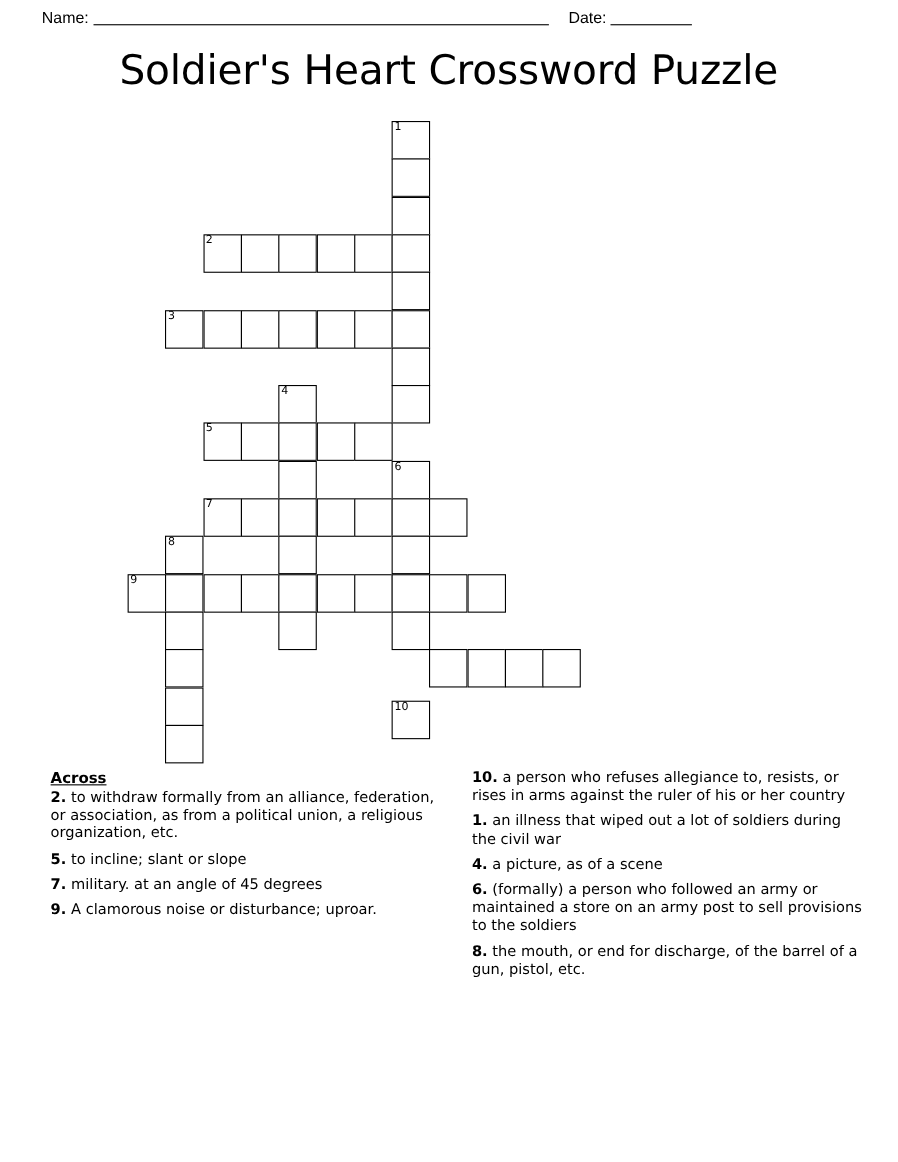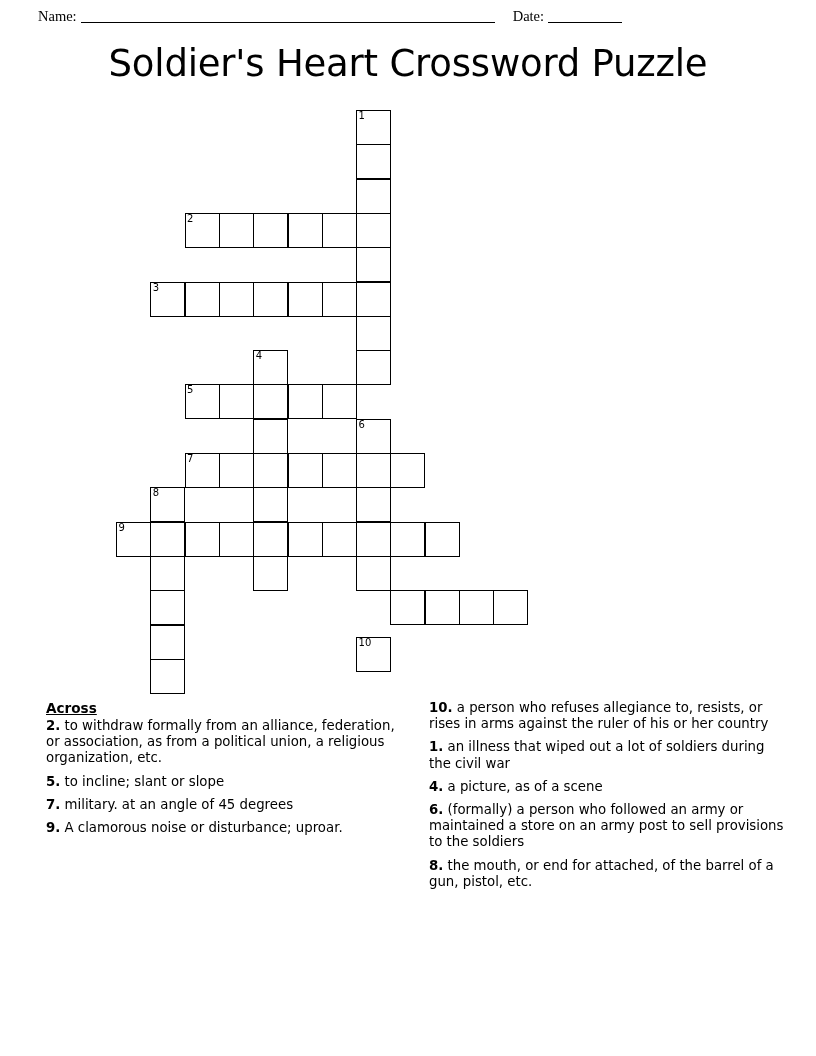--- a/index.html
+++ b/index.html
@@ -19,21 +19,21 @@
 
   
   .name-date-row {
     position: absolute;
     left: 38px;
     top: 0px;
     width: 740px;
     height: 26px;
     display: flex;
     align-items: flex-end;
-    font-family: Liberation Serif, serif;
+    font-family: Liberation Sans, sans-serif;
     font-size: 14.5px;
     white-space: nowrap;
   }
   .nd-label { padding-bottom: 1px; }
   .nd-rule-name {
     display: inline-block;
     width: 414px;
     border-bottom: 1px solid #000;
     margin: 0 4px 3px 4px;
     height: 12px;
@@ -246,16 +246,16 @@
     <div class="clue">
       <span class="num">4.</span>
       <span>a picture, as of a scene</span>
     </div>
     <div class="clue">
       <span class="num">6.</span>
       <span>(formally) a person who followed an army or maintained a store on an army post to sell provisions to the soldiers</span>
     </div>
     <div class="clue">
       <span class="num">8.</span>
-      <span>the mouth, or end for attached, of the barrel of a gun, pistol, etc.</span>
+      <span>the mouth, or end for discharge, of the barrel of a gun, pistol, etc.</span>
     </div>
   </div>
 </div>
 
 </body></html>

